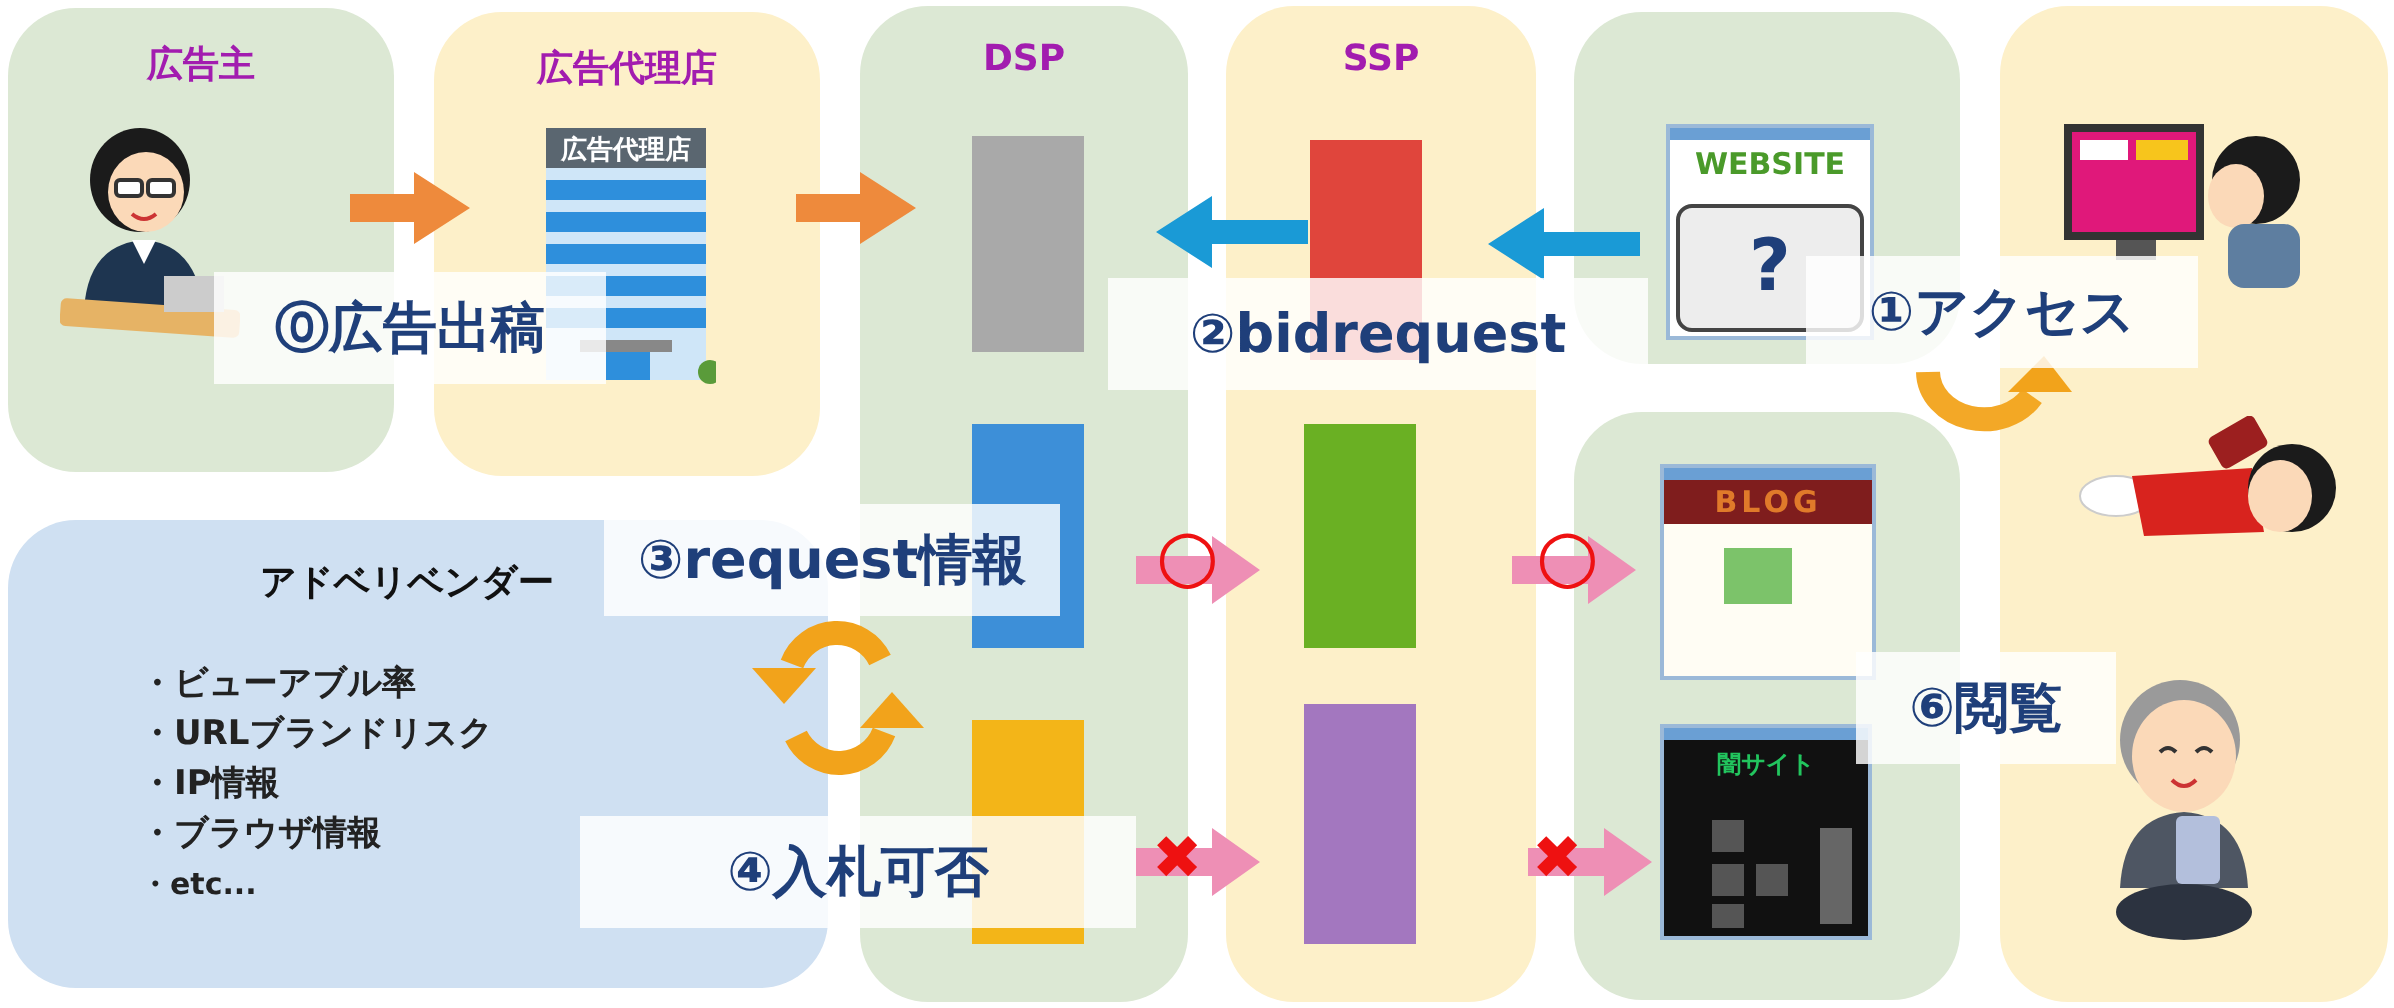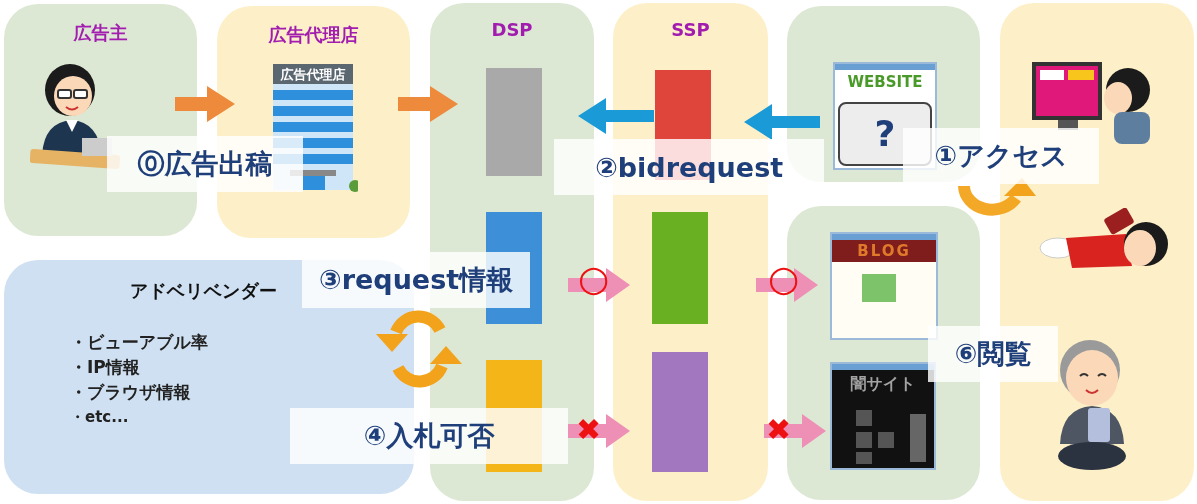--- a/index.html
+++ b/index.html
@@ -35,20 +35,21 @@
   <div class="ptitle" style="top:16px;">SSP</div>
 </div>
 <div class="panel green" style="left:787px;top:6px;width:193px;height:176px;"></div>
 <div class="panel green" style="left:787px;top:206px;width:193px;height:294px;"></div>
 <div class="panel cream" style="left:1000px;top:3px;width:194px;height:498px;"></div>
 <div class="panel blue" style="left:4px;top:260px;width:410px;height:234px;"></div>
 
 <div class="vendor-title">アドベリベンダー</div>
 <ul class="list">
   <li>ビューアブル率</li>
+  <li>URLブランドリスク</li>
   <li>IP情報</li>
   <li>ブラウザ情報</li>
   <li style="font-size:15px;">etc...</li>
 </ul>
 
 <svg style="position:absolute;left:30px;top:60px;" width="90" height="120" viewBox="0 0 90 120">
   <ellipse cx="40" cy="30" rx="25" ry="26" fill="#1b1b1b"></ellipse>
   <ellipse cx="43" cy="36" rx="19" ry="20" fill="#fbd9b8"></ellipse>
   <rect x="28" y="30" width="13" height="8" rx="2" fill="#fff" stroke="#333" stroke-width="2"></rect>
   <rect x="44" y="30" width="13" height="8" rx="2" fill="#fff" stroke="#333" stroke-width="2"></rect>
@@ -100,21 +101,21 @@
   <div style="position:absolute;left:3px;top:38px;width:90px;height:60px;border:2px solid #444;border-radius:8px;background:#ededed;color:#1f3f7a;font-weight:bold;font-size:36px;text-align:center;line-height:60px;">?</div>
 </div>
 
 <div style="position:absolute;left:830px;top:232px;width:104px;height:104px;background:#fffdf4;border:2px solid #9bb9d8;">
   <div style="height:6px;background:#6a9fd4;"></div>
   <div style="background:#7f1d1d;color:#e07a2a;font-weight:bold;font-size:15px;text-align:center;letter-spacing:2px;height:22px;line-height:22px;">BLOG</div>
   <div style="position:absolute;left:30px;top:40px;width:34px;height:28px;background:#7cc36a;"></div>
 </div>
 <div style="position:absolute;left:830px;top:362px;width:102px;height:104px;background:#111;border:2px solid #9bb9d8;">
   <div style="height:6px;background:#6a9fd4;"></div>
-  <div style="color:#a3a3a3;font-weight:bold;font-size:16px;text-align:center;margin-top:4px;">闇サイト</div>
+  <div style="color:#22c55e;font-weight:bold;font-size:12px;text-align:center;margin-top:4px;">闇サイト</div>
   <div style="position:absolute;left:24px;top:46px;width:16px;height:16px;background:#555;"></div>
   <div style="position:absolute;left:24px;top:68px;width:16px;height:16px;background:#555;"></div>
   <div style="position:absolute;left:46px;top:68px;width:16px;height:16px;background:#555;"></div>
   <div style="position:absolute;left:24px;top:88px;width:16px;height:12px;background:#555;"></div>
   <div style="position:absolute;left:78px;top:50px;width:16px;height:48px;background:#666;"></div>
 </div>
 
 <svg class="arrow" style="left:568px;top:268px;" width="62" height="34" viewBox="0 0 62 34">
   <polygon points="0,10 38,10 38,0 62,17 38,34 38,24 0,24" fill="#ee8fb5"></polygon>
 </svg>

